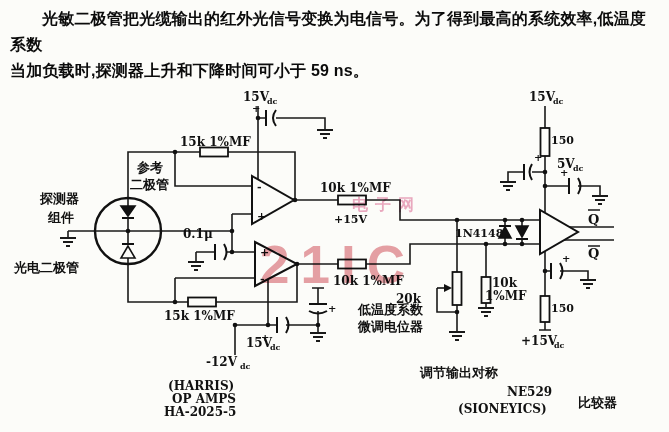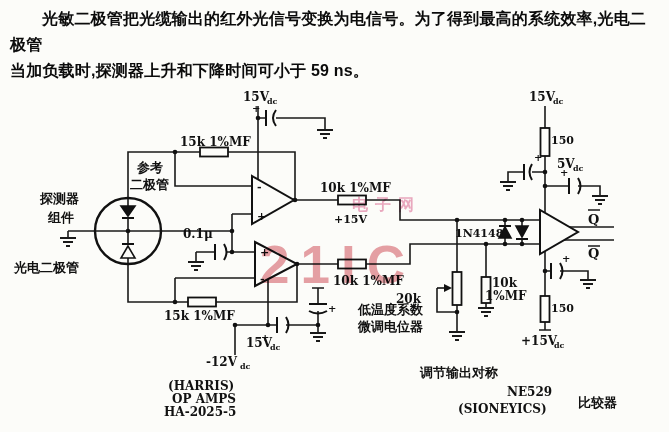--- a/index.html
+++ b/index.html
@@ -19,21 +19,21 @@
   .wm-com{left:332px;top:217px;font-size:22px;font-weight:700;font-style:italic;letter-spacing:9px;
           color:rgba(224,118,158,0.55);font-family:"DejaVu Serif",serif;}
   .schematic{position:absolute;left:0;top:0;z-index:2;}
 </style>
 </head>
 <body>
 
 <div class="page">
 
   <div class="para">
-    <div class="indent">光敏二极管把光缆输出的红外光信号变换为电信号。为了得到最高的系统效率,光电二极管</div>
+    <div class="indent">光敏二极管把光缆输出的红外光信号变换为电信号。为了得到最高的系统效率,低温度系数</div>
     <div>当加负载时,探测器上升和下降时间可小于 59 ns。</div>
   </div>
 
   <div class="wm wm-big">21IC</div>
   <div class="wm wm-cn">电子网</div>
 
   <svg class="schematic" width="669" height="432" viewBox="0 0 669 432">
 
     <g stroke="#1a1a1a" stroke-width="1.6" fill="none">
       <path d="M128,198V152H200 M228,152H295V200

